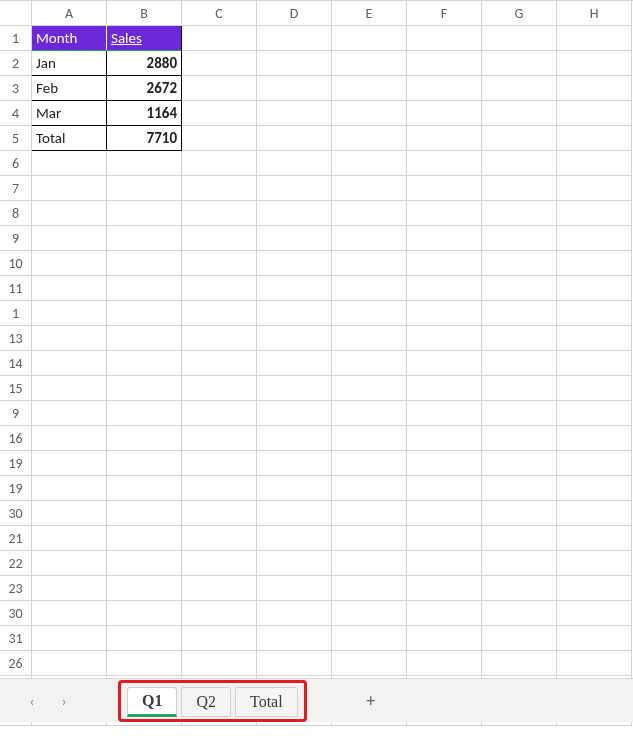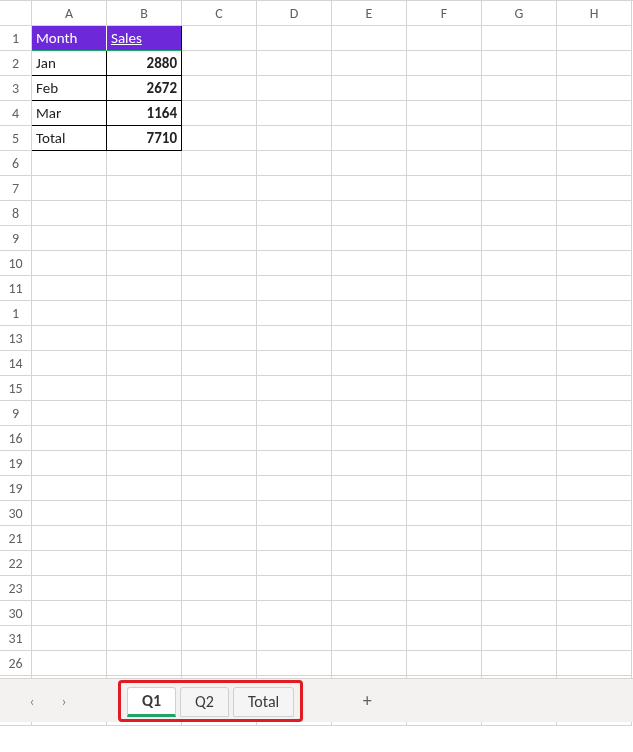--- a/index.html
+++ b/index.html
@@ -86,20 +86,21 @@
   .tabs-wrap {
     display: flex;
     align-items: flex-end;
     height: 100%;
     margin-left: 36px;
     border: 3px solid #e11b22;
     border-radius: 4px;
     padding: 2px 4px;
     box-sizing: border-box;
     height: 42px;
+    font-family: Liberation Serif, serif;
   }
   .tab {
     height: 30px;
     padding: 0 14px;
     display: flex;
     align-items: center;
     font-size: 16px;
     color: #3b3a39;
     margin: 0 2px;
     border-radius: 3px 3px 0 0;

